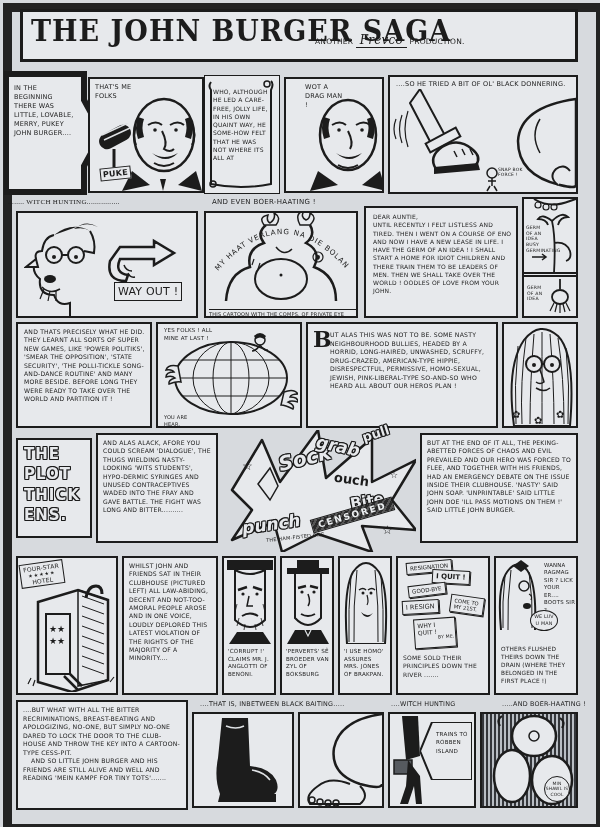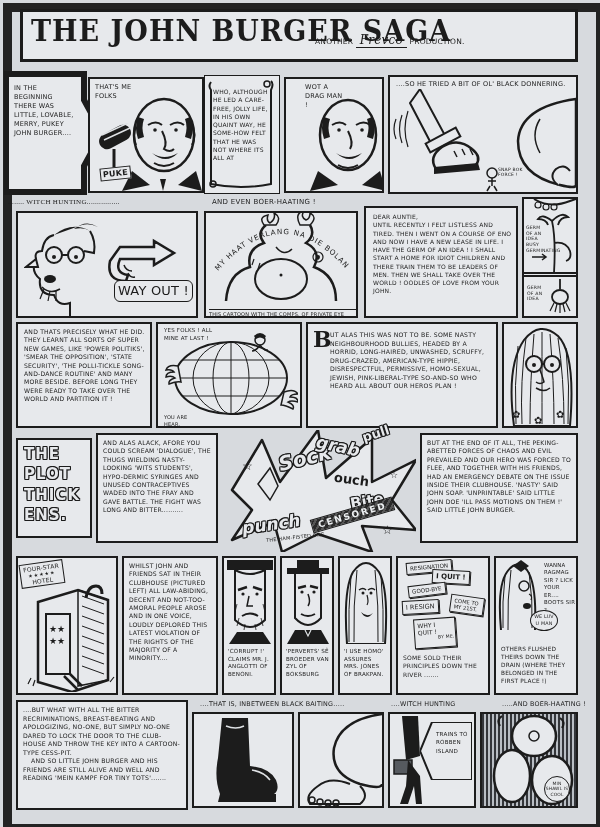--- a/index.html
+++ b/index.html
@@ -9,21 +9,21 @@
   }
   html,body{margin:0;padding:0;background:#c7cbd0;}
   .page{position:relative;width:600px;height:827px;background:var(--paper);
         font-family:"DejaVu Sans",sans-serif;color:var(--ink);overflow:hidden;}
   .frame{position:absolute;left:3px;top:3px;width:584px;height:812px;
          border:9px solid #232323;background:var(--paper);}
   .panel{position:absolute;border:2px solid var(--ink);background:var(--panel);
          box-sizing:border-box;overflow:hidden;}
   .hand{font-family:"DejaVu Sans",sans-serif;text-transform:uppercase;
         letter-spacing:.2px;line-height:1.38;}
-  .t7{font-size:13px;border-radius:6px;} .t65{font-size:6.5px;} .t6{font-size:6px;}
+  .t7{font-size:11px;} .t65{font-size:6.5px;} .t6{font-size:6px;}
   .cap{position:absolute;font-size:7px;letter-spacing:.3px;white-space:nowrap;}
   .outline{color:var(--panel);
      text-shadow:-1px 0 var(--ink),1px 0 var(--ink),0 -1px var(--ink),0 1px var(--ink),
                  -1px -1px var(--ink),1px 1px var(--ink),-1px 1px var(--ink),1px -1px var(--ink);}
   .label-box{border:1.5px solid var(--ink);background:var(--panel);padding:1px 3px;
              display:inline-block;}
   svg{display:block;}
   .abs{position:absolute;}
   .burst-word{position:absolute;font-weight:bold;white-space:nowrap;}
   .note{position:absolute;border:1.5px solid var(--ink);background:var(--panel);

